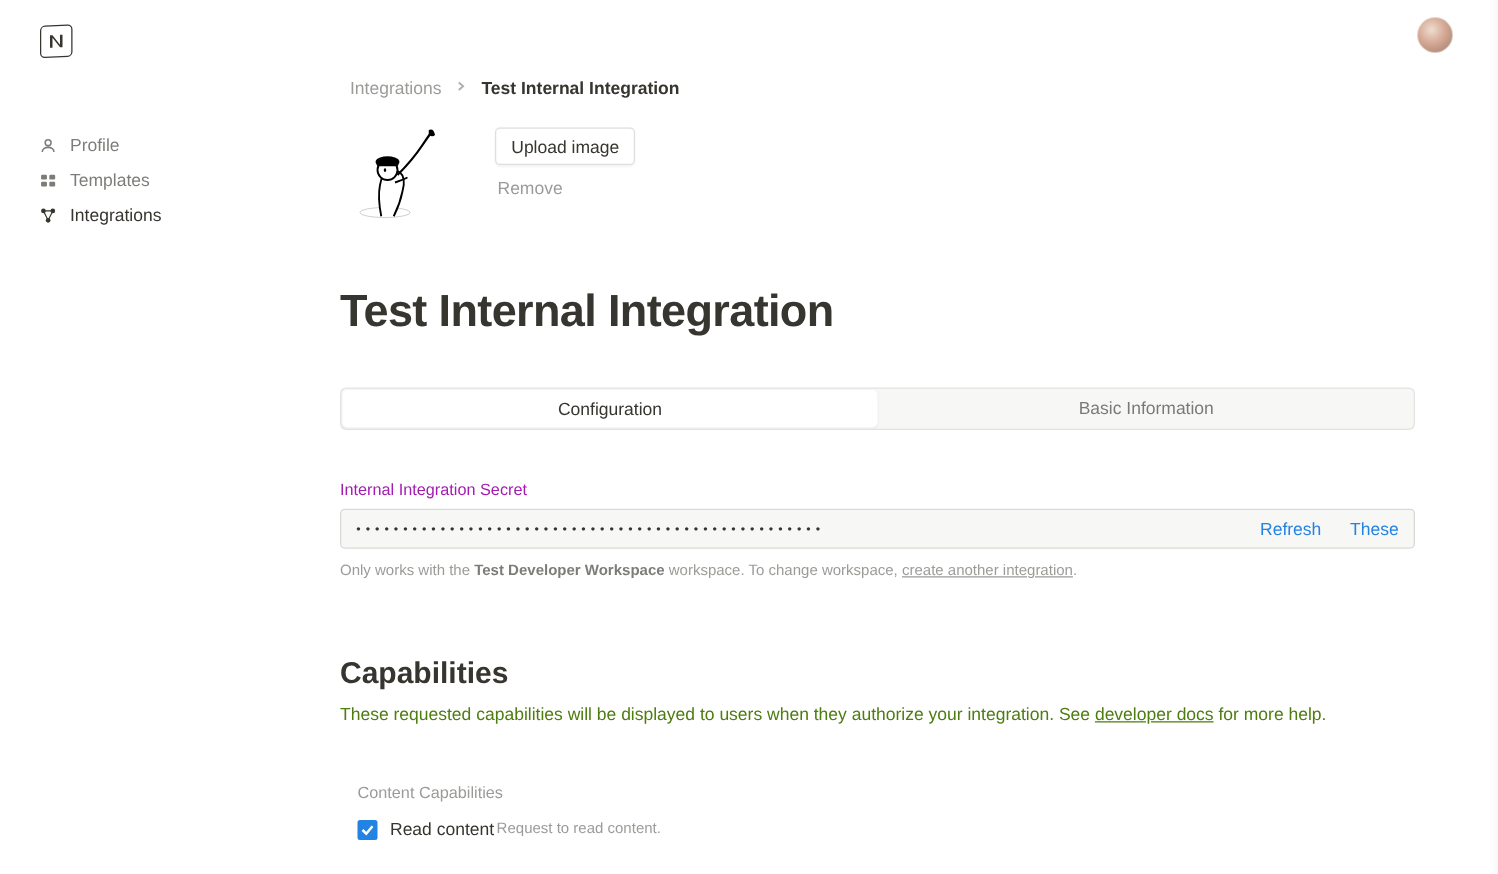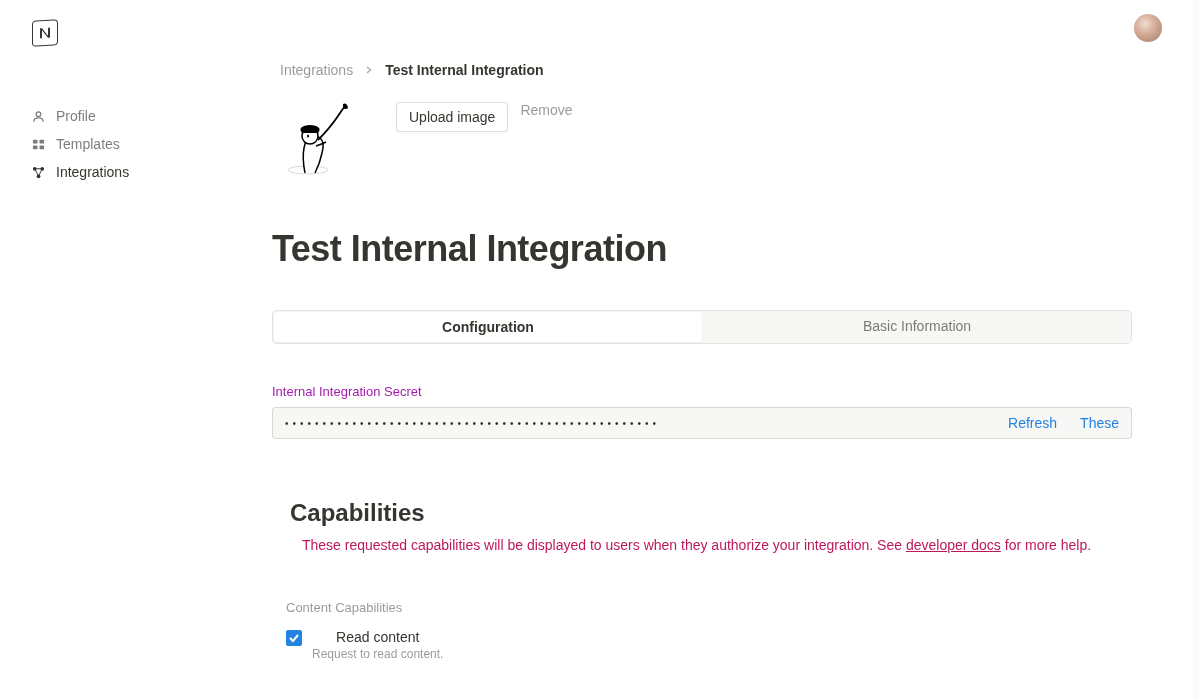--- a/index.html
+++ b/index.html
@@ -45,21 +45,21 @@
       font-size: 14px;
     }
     .breadcrumb-link { color: rgba(55,53,47,0.5); cursor: pointer; }
     .breadcrumb-sep { color: rgba(55,53,47,0.4); font-size: 10px; }
     .breadcrumb-current { color: #37352f; font-weight: 600; }
     .image-section { display: flex; align-items: flex-start; gap: 28px; padding-left: 8px; }
     .integration-image {
       width: 88px; height: 88px;
       position: relative;
     }
-    .image-actions { display: flex; flex-direction: row; gap: 10px; padding-top: 4px; }
+    .image-actions { display: flex; flex-direction: column; gap: 10px; padding-top: 4px; }
     .upload-btn {
       background: #fff;
       border: 1px solid rgba(55,53,47,0.16);
       border-radius: 4px;
       padding: 6px 12px;
       font-size: 14px;
       cursor: pointer;
       color: #37352f;
       box-shadow: rgba(15,15,15,0.05) 0px 1px 2px;
       font-family: inherit;
@@ -78,21 +78,21 @@
       flex: 1;
       text-align: center;
       padding: 7px;
       font-size: 14px;
       cursor: pointer;
       color: rgba(55,53,47,0.65);
     }
     .tab.active {
       background: #fff;
       color: #37352f;
-      font-weight: 700;
+      font-weight: 400;
       border-radius: 4px;
       box-shadow: rgba(15,15,15,0.05) 0px 1px 2px;
       margin: 1px;
     }
     .section-label { font-size: 13px; color: #a21caf; margin-top: 40px; margin-bottom: 8px; }
     .secret-box {
       border: 1px solid rgba(55,53,47,0.16);
       background: #f7f7f5;
       border-radius: 4px;
       padding: 6px 12px;
@@ -101,36 +101,36 @@
       justify-content: space-between;
       height: 32px;
     }
     .secret-dots { letter-spacing: 4px; color: #37352f; font-size: 10px; }
     .secret-actions { display: flex; gap: 23px; }
     .secret-action { color: #2383e2; font-size: 14px; cursor: pointer; }
     .helper-text { font-size: 12px; color: rgba(55,53,47,0.5); margin-top: 8px; line-height: 1.5; }
     .helper-text .bold { font-weight: 600; color: rgba(55,53,47,0.65); }
     .helper-text .link { text-decoration: underline; cursor: pointer; }
     .capabilities-section { margin-top: 60px; }
-    .capabilities-title { font-size: 24px; font-weight: 700; margin-bottom: 8px; margin-left: 18px; }
-    .capabilities-desc { font-size: 14px; color: #be185d; line-height: 1.5; margin-left: 30px; }
+    .capabilities-title { font-size: 24px; font-weight: 700; margin-bottom: 8px; }
+    .capabilities-desc { font-size: 14px; color: #4d7c0f; line-height: 1.5; }
     .capabilities-desc .doc-link { text-decoration: underline; cursor: pointer; }
     .cap-group { margin-top: 44px; padding-left: 14px; }
     .cap-group-title { font-size: 13px; color: rgba(55,53,47,0.5); margin-bottom: 14px; }
     .cap-item { display: flex; align-items: flex-start; gap: 10px; margin-bottom: 14px; }
     .checkbox {
       width: 16px; height: 16px;
       background: #2383e2;
       border-radius: 2px;
       display: flex; align-items: center; justify-content: center;
       flex-shrink: 0;
       margin-top: 1px;
     }
     .checkbox svg { width: 12px; height: 12px; }
-    .cap-content { display: flex; flex-direction: column; gap: 2px; text-align: center; }
+    .cap-content { display: flex; flex-direction: row; gap: 2px; }
     .cap-label { font-size: 14px; color: #37352f; }
     .cap-desc { font-size: 12px; color: rgba(55,53,47,0.5); }
     .header-avatar-wrap { position: fixed; top: 14px; right: 36px; }
     .header-avatar {
       width: 28px; height: 28px; border-radius: 50%;
       background: radial-gradient(circle at 40% 35%, #f0ddd0 0%, #d4a894 45%, #9a7d68 100%);
       cursor: pointer;
     }
     .scroll-shadow { position: fixed; right: 0; top: 0; bottom: 0; width: 14px; box-shadow: inset -8px 0 6px -6px rgba(0,0,0,0.04); pointer-events: none;}
   </style>
@@ -219,20 +219,23 @@
     </div>
 
     <div class="section-label">Internal Integration Secret</div>
     <div class="secret-box">
       <span class="secret-dots">••••••••••••••••••••••••••••••••••••••••••••••••••</span>
       <div class="secret-actions">
         <span class="secret-action">Refresh</span>
         <span class="secret-action">These</span>
       </div>
     </div>
+    <div class="helper-text">
+      <span>Only works with the </span><span class="bold">Test Developer Workspace</span><span> workspace. To change workspace, </span><span class="link">create another integration</span><span>.</span>
+    </div>
 
     <div class="capabilities-section">
       <h2 class="capabilities-title">Capabilities</h2>
       <p class="capabilities-desc">
         <span>These requested capabilities will be displayed to users when they authorize your integration. See </span><span class="doc-link">developer docs</span><span> for more help.</span>
       </p>
 
       <div class="cap-group">
         <div class="cap-group-title">Content Capabilities</div>
 

